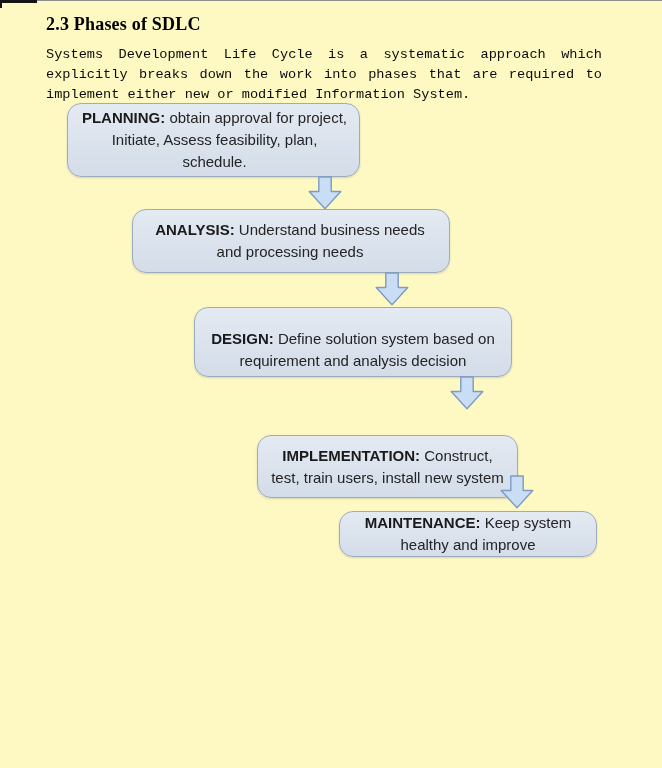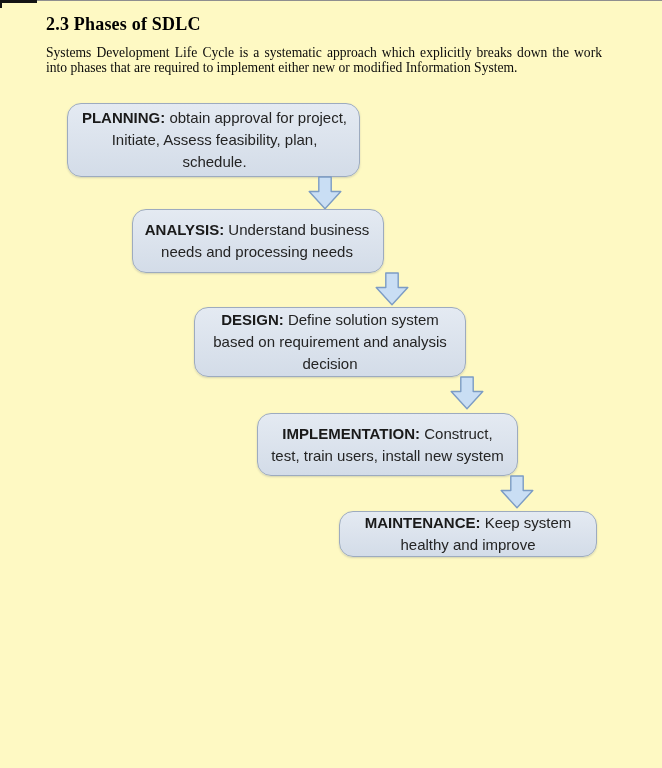--- a/index.html
+++ b/index.html
@@ -36,23 +36,23 @@
     font-size: 18px;
     font-weight: bold;
     color: #000000;
     letter-spacing: 0.2px;
   }
 
   .intro {
     position: absolute;
     left: 46px; top: 31px;
     width: 556px;
-    font-family: Liberation Serif, serif;
+    font-family: Liberation Mono, monospace;
     font-size: 13.6px;
-    line-height: 15px;
+    line-height: 20px;
     color: #0a0a0a;
     text-align: justify;
   }
 
   
   .phase-box {
     position: absolute;
     box-sizing: border-box;
     border: 1.5px solid var(--box-border, #9dabbf);
     border-radius: 14px;
@@ -64,23 +64,23 @@
     text-align: center;
     padding: 4px 10px;
     font-family: "Liberation Sans", sans-serif;
     font-size: 15px;
     line-height: 22px;
     color: #242424;
   }
   .phase-box b { font-weight: bold; color: #1a1a1a; }
 
   .box-1 { left: 67px;  top: 103px; width: 293px; height: 74px; padding-left: 12px; }
-  .box-2 { left: 132px; top: 209px; width: 252px; height: 64px; padding-left: 8px; }
-  .box-3 { left: 194px; top: 307px; width: 272px; height: 70px; }
-  .box-4 { left: 257px; top: 413px; width: 261px; height: 63px; }
+  .box-2 { left: 132px; top: 209px; width: 318px; height: 64px; padding-left: 8px; }
+  .box-3 { left: 194px; top: 307px; width: 318px; height: 70px; align-items: flex-end; }
+  .box-4 { left: 257px; top: 435px; width: 261px; height: 63px; }
   .box-5 { left: 339px; top: 511px; width: 258px; height: 46px; }
 
   .flow-arrow { position: absolute; width: 34px; height: 34px; }
   .arrow-1 { left: 308px; top: 176px; }
   .arrow-2 { left: 375px; top: 272px; }
   .arrow-3 { left: 450px; top: 376px; }
   .arrow-4 { left: 500px; top: 475px; }
   .flow-arrow svg { display: block; width: 34px; height: 34px; }
   .flow-arrow polygon {
     fill: var(--arrow-fill, #c9def4);

